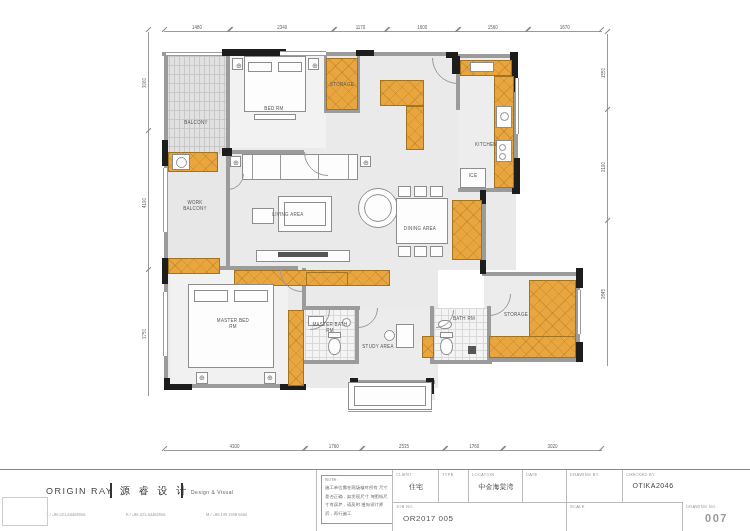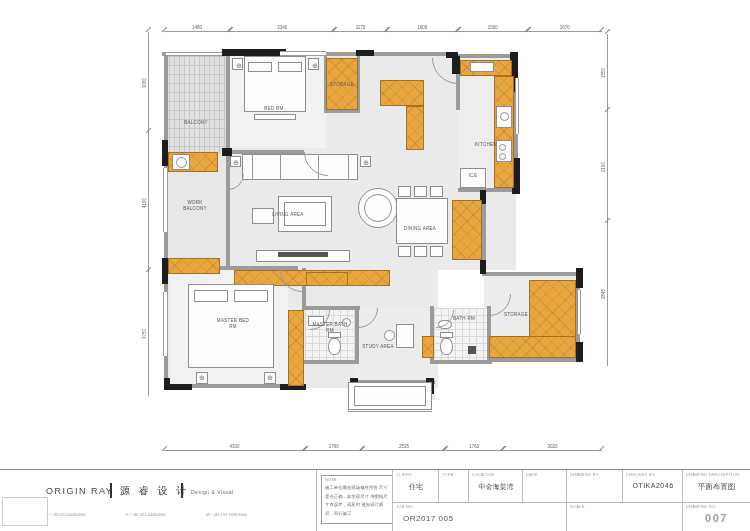--- a/index.html
+++ b/index.html
@@ -309,24 +309,20 @@
       <span class="cv" style="text-align:left;padding-left:10px;font-size:8px;color:#555;letter-spacing:.5px;">OR2017 005</span>
     </div>
     <div class="tcell" style="left:566px;top:0;width:56px;height:32px;">
       <span class="cl">DRAWING BY</span>
       <span class="cv"></span>
     </div>
     <div class="tcell" style="left:622px;top:0;width:60px;height:32px;">
       <span class="cl">CHECKED BY</span>
       <span class="cv" style="font-size:7px;letter-spacing:.5px;">OTIKA2046</span>
     </div>
-    <div class="tcell" style="left:682px;top:0;width:67px;height:32px;">
-      <span class="cl">DRAWING DESCRIPTION</span>
-      <span class="cv" style="font-size:7.5px;">平面布置图</span>
-    </div>
     <div class="tcell" style="left:566px;top:32px;width:116px;height:29px;border-bottom:none;">
       <span class="cl">SCALE</span>
       <span class="cv"></span>
     </div>
     <div class="tcell" style="left:682px;top:32px;width:67px;height:29px;border-bottom:none;">
       <span class="cl">DRAWING NO.</span>
       <span class="cv" style="font-size:11px;font-weight:bold;color:#9a9a9a;letter-spacing:1.5px;top:10px;">007</span>
     </div>
   </div>
 

